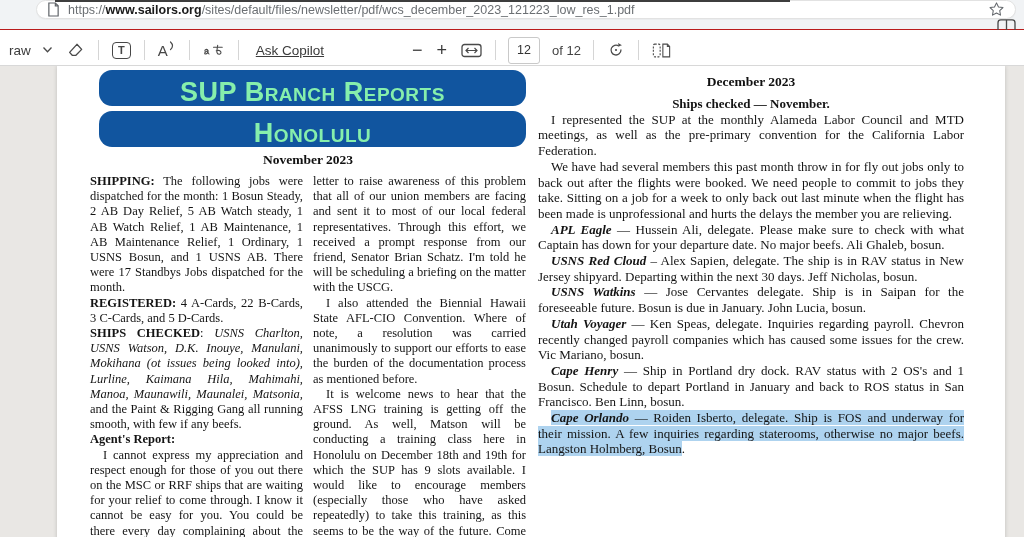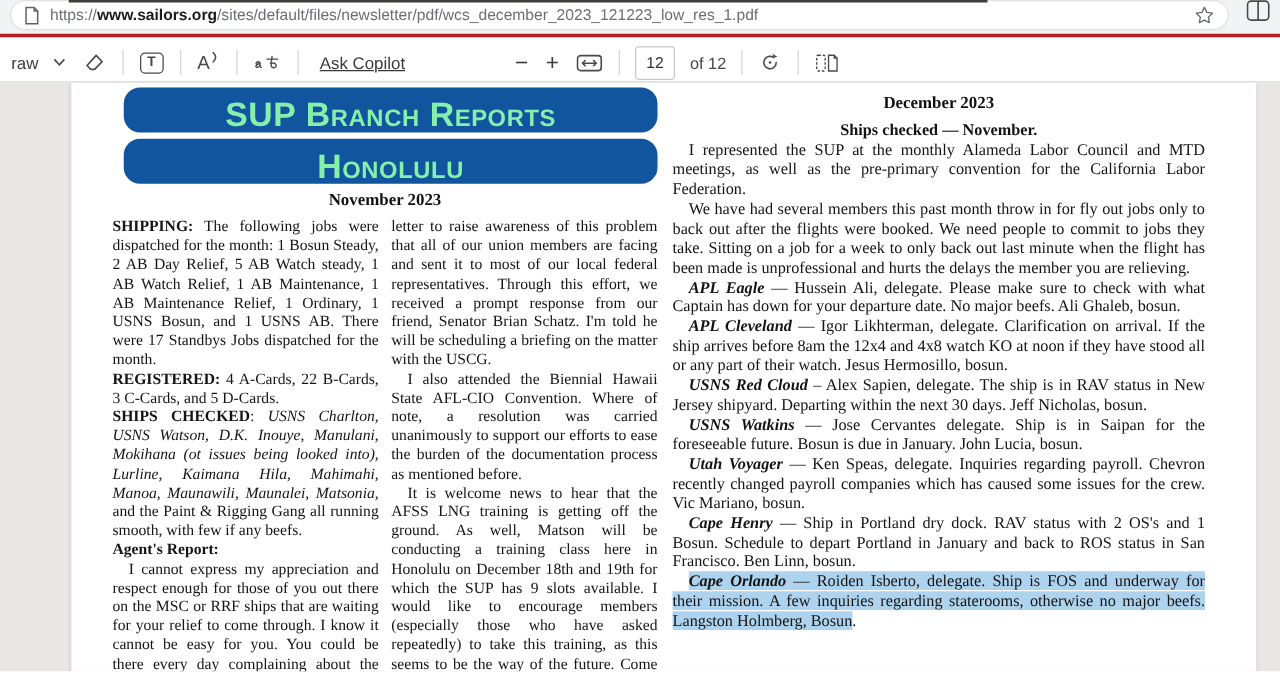--- a/index.html
+++ b/index.html
@@ -5,22 +5,23 @@
   * { box-sizing: border-box; }
   html,body { margin:0; padding:0; }
   body {
     width:1024px; height:541px; overflow:hidden; position:relative;
     font-family:"Liberation Sans", sans-serif;
     background:#fff;
   }
   
   .topbar {
     position:relative; height:30px; background:var(--chrome_bg,#f1f3f5);
-    display:flex; align-items:flex-start; padding:0 8px;
-    border-bottom:3px solid #b91c1c;
+    display:flex; align-items:flex-end; padding:0 8px;
+    border-bottom:1px solid #b91c1c;
+    flex-direction:column;
   }
   .topline { position:absolute; top:0; left:55px; width:735px; height:2px; background:#3e3e3e; }
   .urlbar {
     height:24px; width:980px; background:#fff; border:1px solid #e2e2e2;
     border-radius:12px; display:flex; align-items:center; padding:0 10px;
     box-shadow:0 1px 1px rgba(0,0,0,0.03);
   }
   .url { flex:1; font-size:12.5px; white-space:nowrap; overflow:hidden; margin-left:8px; color:#6b6f73; }
   .url-domain { color:#1b1b1b; font-weight:600; }
   .icon-btn { display:flex; align-items:center; justify-content:center; background:none; border:none; padding:0; cursor:pointer; }
@@ -211,21 +212,20 @@
         </div>
       </div>
     </div>
 
     <div class="half half-right">
       <div class="pdate">December 2023</div>
       <p class="rp rp-head">Ships checked — November.</p>
       <p class="rp"><span class="ship"></span><span>I represented the SUP at the monthly Alameda Labor Council and MTD meetings, as well as the pre-primary convention for the California Labor Federation.</span></p>
       <p class="rp"><span class="ship"></span><span>We have had several members this past month throw in for fly out jobs only to back out after the flights were booked. We need people to commit to jobs they take. Sitting on a job for a week to only back out last minute when the flight has been made is unprofessional and hurts the delays the member you are relieving.</span></p>
       <p class="rp"><span class="ship">APL Eagle</span><span> — Hussein Ali, delegate. Please make sure to check with what Captain has down for your departure date. No major beefs. Ali Ghaleb, bosun.</span></p>
-      <p class="rp"><span class="ship">APL Cleveland</span><span> — Igor Likhterman, delegate. Clarification on arrival. If the ship arrives before 8am the 12x4 and 4x8 watch KO at noon if they have stood all or any part of their watch. Jesus Hermosillo, bosun.</span></p>
       <p class="rp"><span class="ship">USNS Red Cloud</span><span> – Alex Sapien, delegate. The ship is in RAV status in New Jersey shipyard. Departing within the next 30 days. Jeff Nicholas, bosun.</span></p>
       <p class="rp"><span class="ship">USNS Watkins</span><span> — Jose Cervantes delegate. Ship is in Saipan for the foreseeable future. Bosun is due in January. John Lucia, bosun.</span></p>
       <p class="rp"><span class="ship">Utah Voyager</span><span> — Ken Speas, delegate. Inquiries regarding payroll. Chevron recently changed payroll companies which has caused some issues for the crew. Vic Mariano, bosun.</span></p>
       <p class="rp"><span class="ship">Cape Henry</span><span> — Ship in Portland dry dock. RAV status with 2 OS's and 1 Bosun. Schedule to depart Portland in January and back to ROS status in San Francisco. Ben Linn, bosun.</span></p>
       <p class="rp"><span class="sel"><span class="ship">Cape Orlando</span><span> — Roiden Isberto, delegate. Ship is FOS and underway for their mission. A few inquiries regarding staterooms, otherwise no major beefs. Langston Holmberg, Bosun</span></span><span>.</span></p>
 
     </div>
 
   </div>
 </div>

